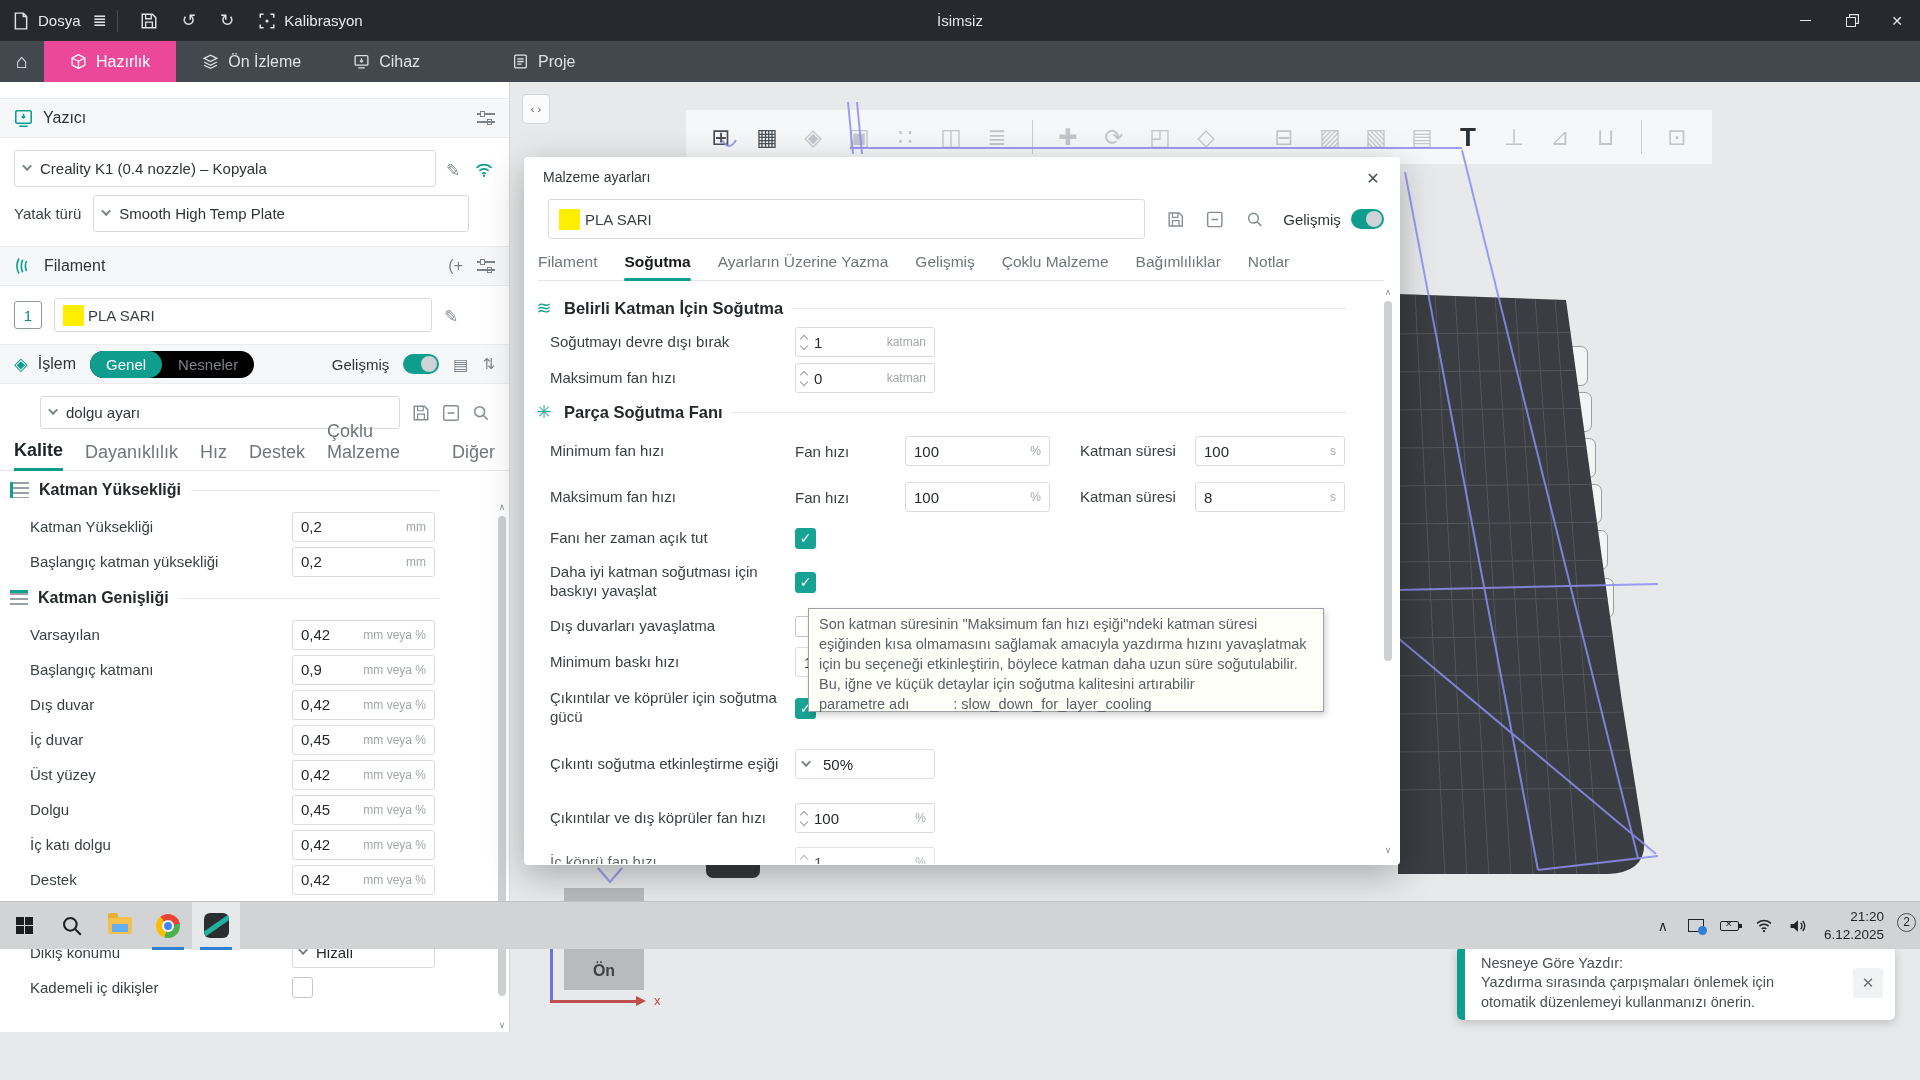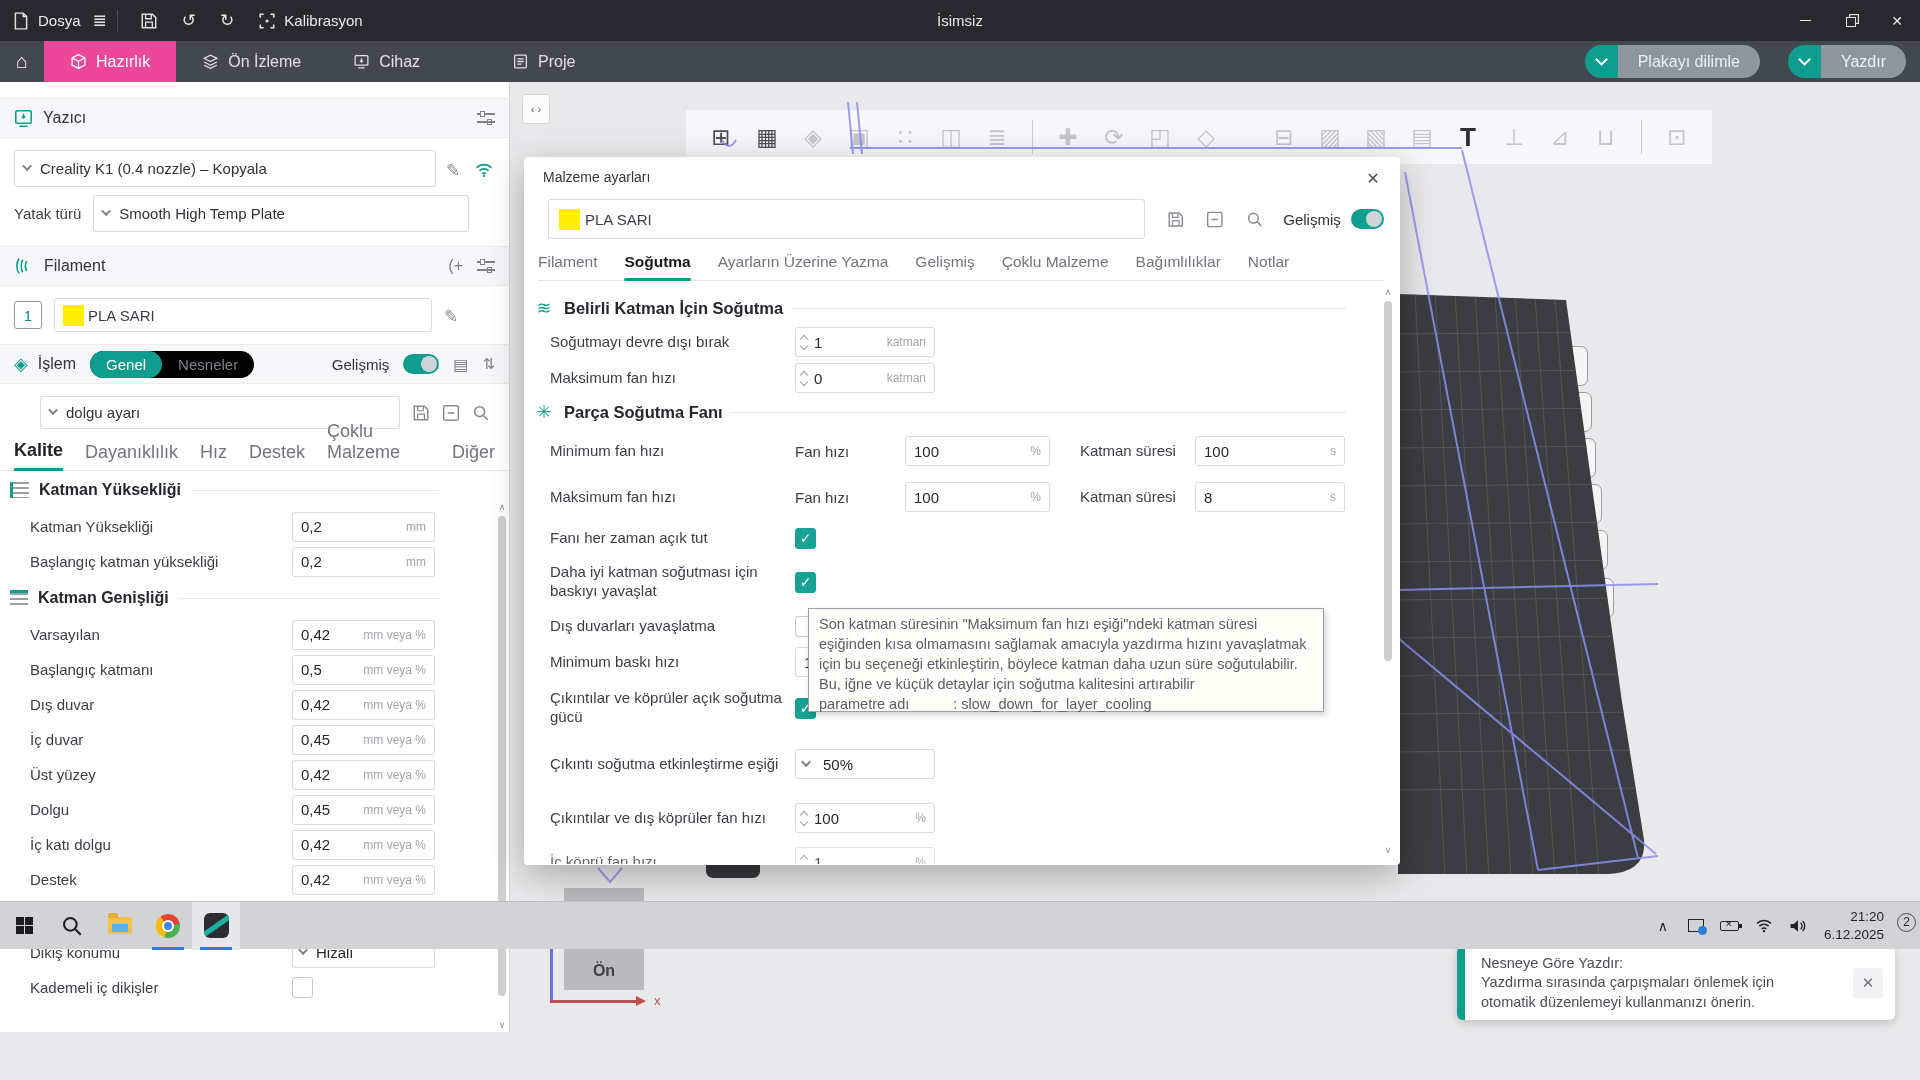--- a/index.html
+++ b/index.html
@@ -254,38 +254,20 @@
         </svg>
       <span>Cihaz</span>
     </div>
     <div class="nav-tab" style="margin-left:40px;">
       <svg class="nav-ico" viewBox="0 0 16 16">
           <rect x="2.5" y="2" width="11" height="12" rx="1" fill="none" stroke="#dfe2e5" stroke-width="1.2"></rect>
           <path d="M5 5.5h6M5 8h6M5 10.5h4" stroke="#dfe2e5" stroke-width="1.2"></path>
         </svg>
       <span>Proje</span>
     </div>
-    <div class="nav-right">
-      <div class="split-btn">
-        <div class="split-dd">
-            <span class="chev"></span>
-          </div>
-        <div class="split-main">
-            <span>Plakayı dilimle</span>
-          </div>
-      </div>
-      <div class="split-btn">
-        <div class="split-dd">
-            <span class="chev"></span>
-          </div>
-        <div class="split-main">
-            <span>Yazdır</span>
-          </div>
-      </div>
-    </div>
   </div>
 
   <div class="sidebar">
     <div style="height:16px"></div>
 
     <div class="sec-head">
       <svg width="19" height="19" viewBox="0 0 16 16">
           <rect x="1.5" y="1.5" width="13" height="10.5" rx="1" fill="none" stroke="#0f9e8e" stroke-width="1.3"></rect>
           <path d="M8 4v3.4M6.6 6.2L8 7.6l1.4-1.4M4.5 14.5h7" fill="none" stroke="#0f9e8e" stroke-width="1.3"></path>
         </svg>
@@ -423,21 +405,21 @@
           <span class="set-label">Varsayılan</span>
           <div class="val-box">
             <span class="val">0,42</span>
             <span class="unit">mm veya %</span>
           </div>
         </div>
 
         <div class="set-row">
           <span class="set-label">Başlangıç katmanı</span>
           <div class="val-box">
-            <span class="val">0,5</span>
+            <span class="val">0,9</span>
             <span class="unit">mm veya %</span>
           </div>
         </div>
 
         <div class="set-row">
           <span class="set-label">Dış duvar</span>
           <div class="val-box">
             <span class="val">0,42</span>
             <span class="unit">mm veya %</span>
           </div>
@@ -765,21 +747,21 @@
         <span class="mlabel">Dış duvarları yavaşlatma</span>
         <span class="cb"></span>
       </div>
       <div class="mrow">
         <span class="mlabel">Minimum baskı hızı</span>
         <div class="num-box" style="width:140px;">
           <span class="val">1</span>
         </div>
       </div>
       <div class="mrow h56">
-        <span class="mlabel">Çıkıntılar ve köprüler açık soğutma gücü</span>
+        <span class="mlabel">Çıkıntılar ve köprüler için soğutma gücü</span>
         <span class="cb checked"></span>
       </div>
       <div class="mrow h56">
         <span class="mlabel">Çıkıntı soğutma etkinleştirme eşiği</span>
         <div class="mdrop">
           <span class="chev sm"></span>
           <span>50%</span>
         </div>
       </div>
       <div class="mrow h52">

